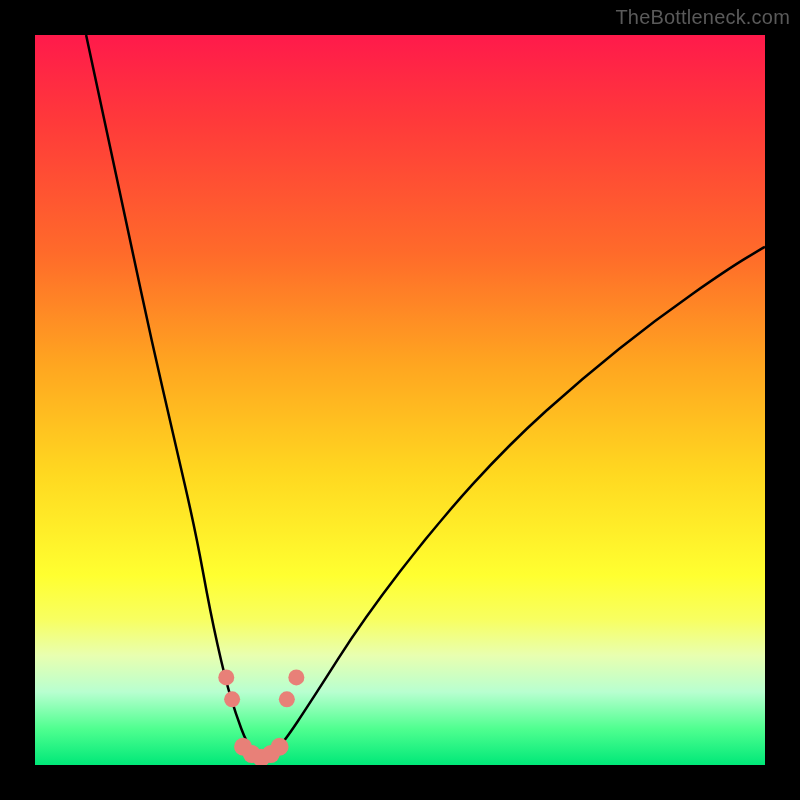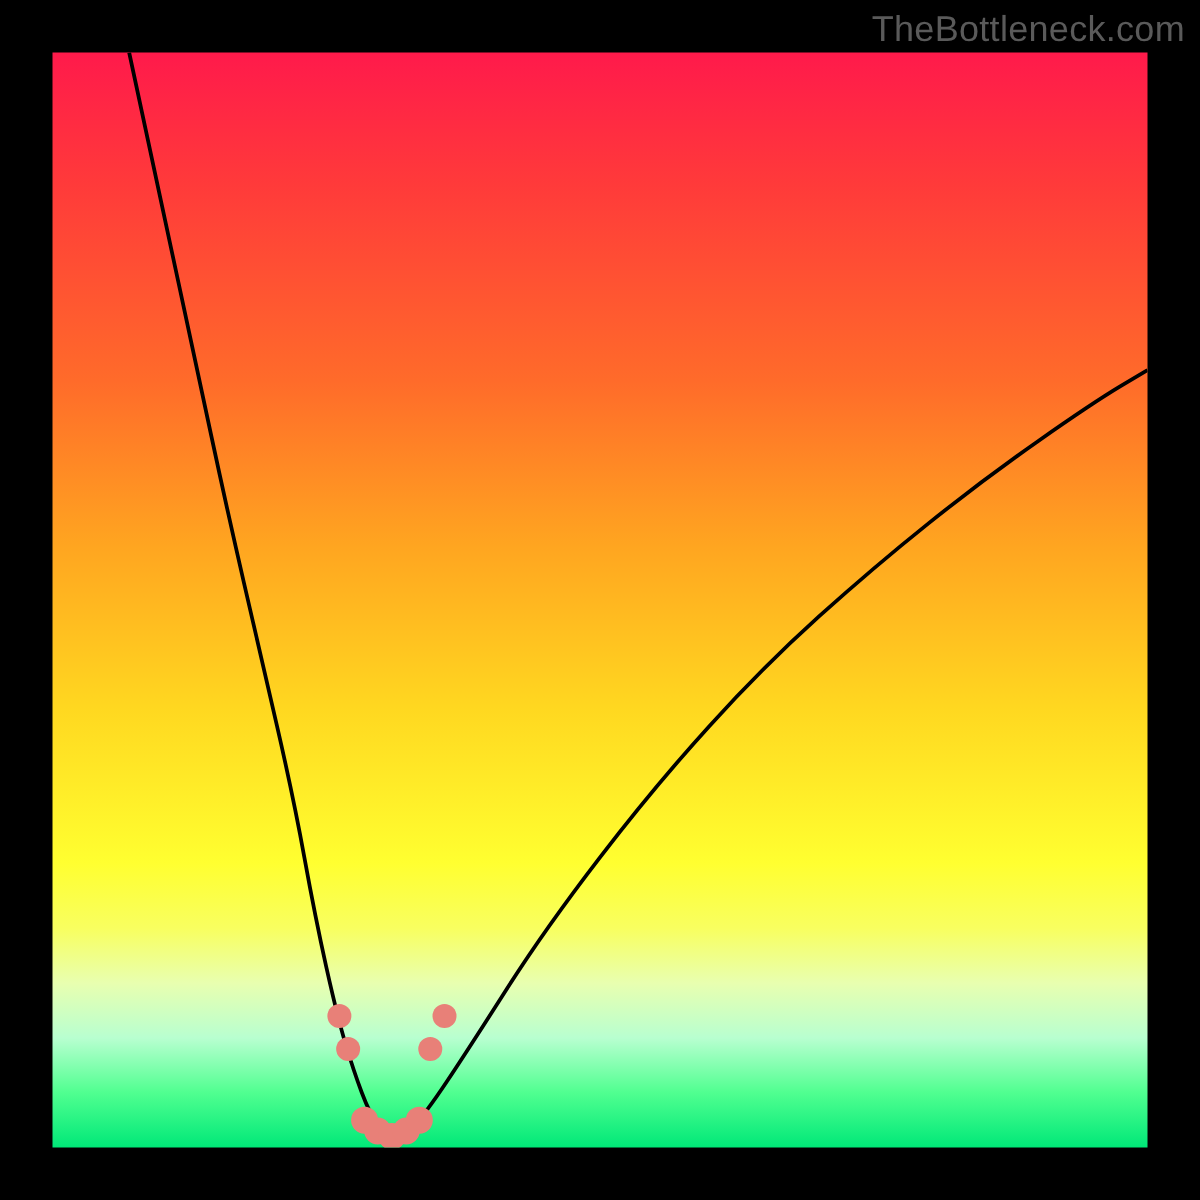--- a/index.html
+++ b/index.html
@@ -35,21 +35,21 @@
       #b8ffd0 90%,
       #50ff90 95%,
       #00e878 100%
     );
   }
   .watermark {
     position: absolute;
     top: 6px;
     right: 10px;
     color: #5a5a5a;
-    font-size: 24px;
+    font-size: 20px;
     font-weight: 500;
     letter-spacing: 0.2px;
     z-index: 10;
   }
   svg.curve {
     position: absolute;
     left: 0;
     top: 0;
     width: 730px;
     height: 730px;

